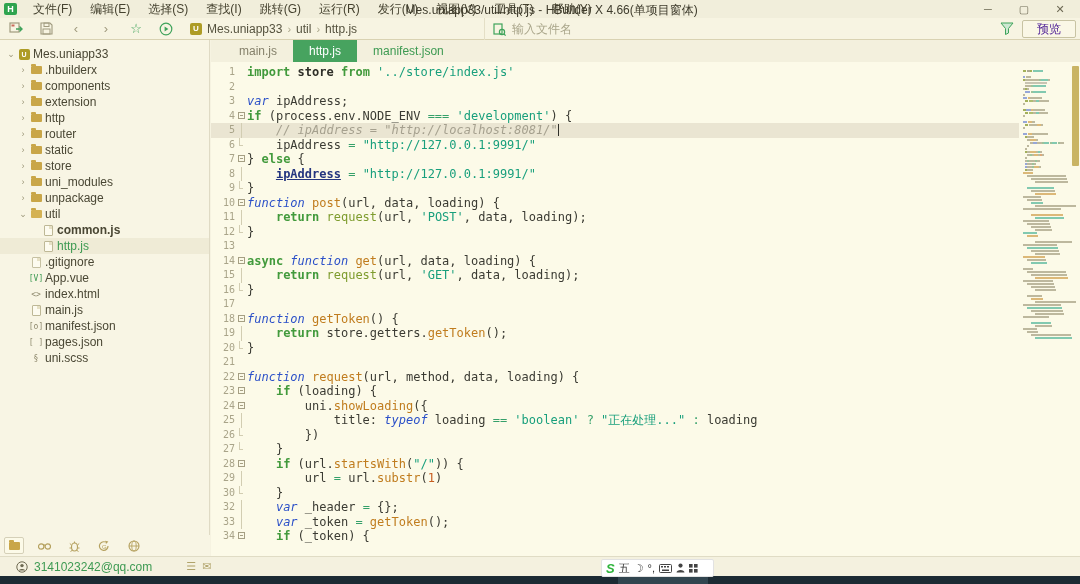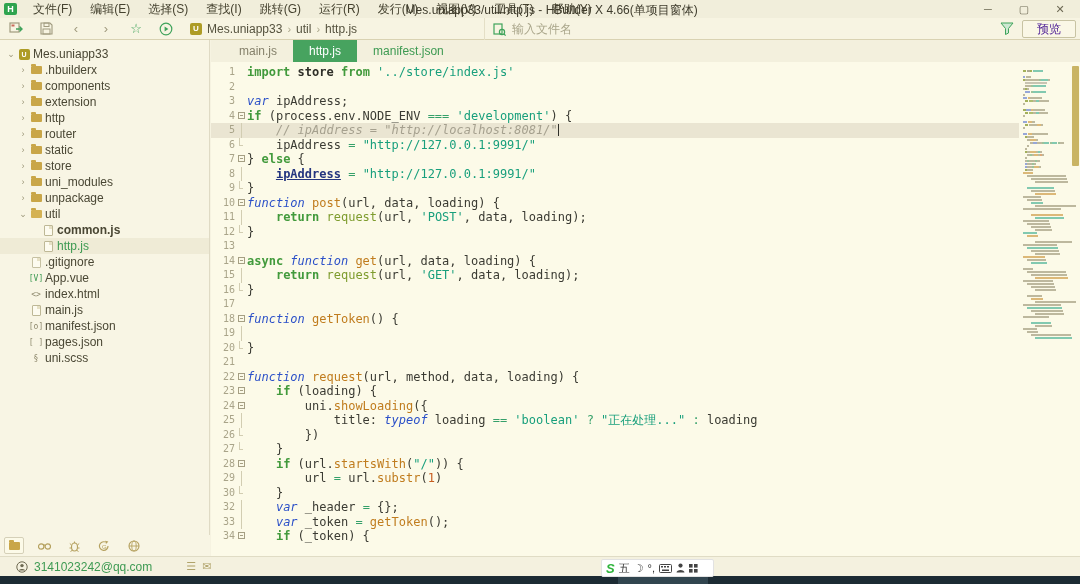--- a/index.html
+++ b/index.html
@@ -478,20 +478,21 @@
           <span class="foldcol">
             <span class="fold-box"></span>
           </span>
           <span class="code-text"><span class="tk-d">function</span><span class="tk-p"> </span><span class="tk-f">getToken</span><span class="tk-p">() {</span></span>
         </div>
         <div class="code-line">
           <span class="gutter">19</span>
           <span class="foldcol">
             <span class="fold-line"></span>
           </span>
+          <span class="code-text"><span class="tk-p">    </span><span class="tk-k">return</span><span class="tk-p"> </span><span class="tk-p">store.getters.</span><span class="tk-f">getToken</span><span class="tk-p">();</span></span>
         </div>
         <div class="code-line">
           <span class="gutter">20</span>
           <span class="foldcol">
             <span class="fold-end"></span>
           </span>
           <span class="code-text"><span class="tk-p">}</span></span>
         </div>
         <div class="code-line">
           <span class="gutter">21</span>

